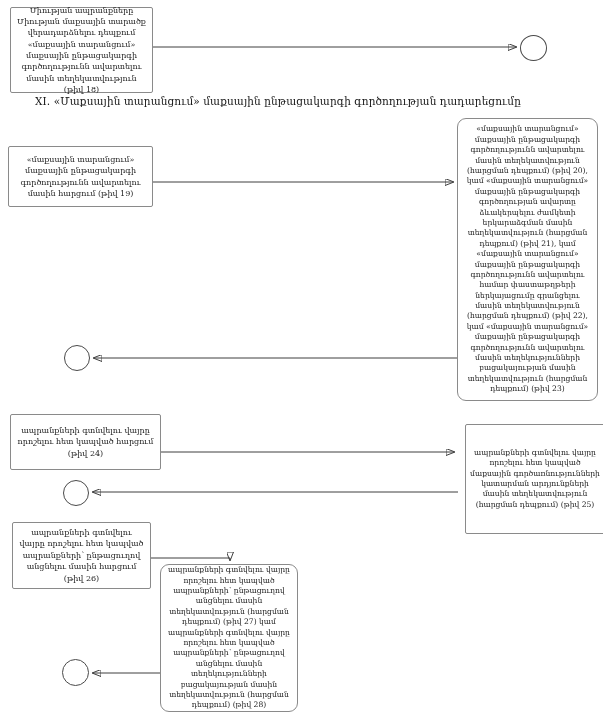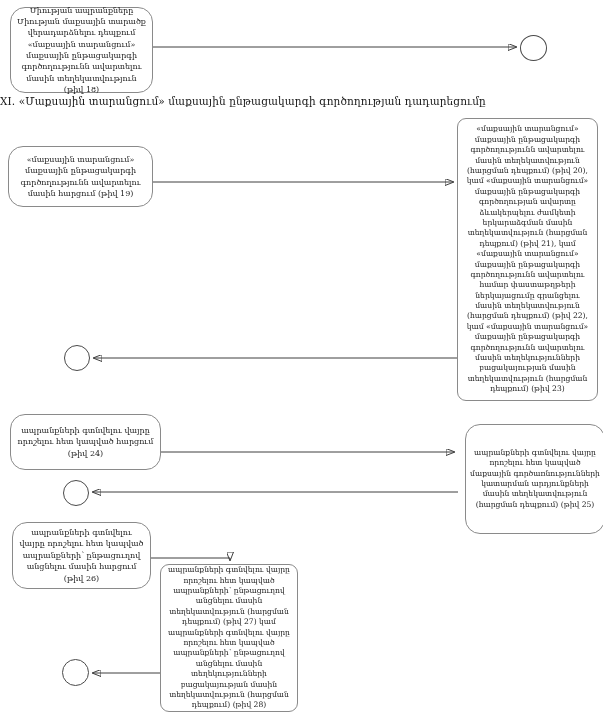--- a/index.html
+++ b/index.html
@@ -15,30 +15,31 @@
     font-family: "DejaVu Serif", "DejaVu Sans", "Liberation Serif", serif;
     color: #1c1c1c;
     overflow: hidden;
   }
   .flow-title {
     position: absolute;
     left: 0;
     top: 95,px;
     top: 95px;
     width: 556px;
+    text-align: center;
     font-size: 10.5px;
     letter-spacing: 0.1px;
     color: #151515;
   }
   .node {
     position: absolute;
     box-sizing: border-box;
     background: #ffffff;
     border: 1px solid #8a8a8a;
-    border-radius: 15px;
+    border-radius: 2px;
     display: flex;
     align-items: center;
     justify-content: center;
     text-align: center;
     padding: 4px 5px;
     font-size: 8px;
     line-height: 1.42;
     color: #1c1c1c;
   }
   .node.small-font {

